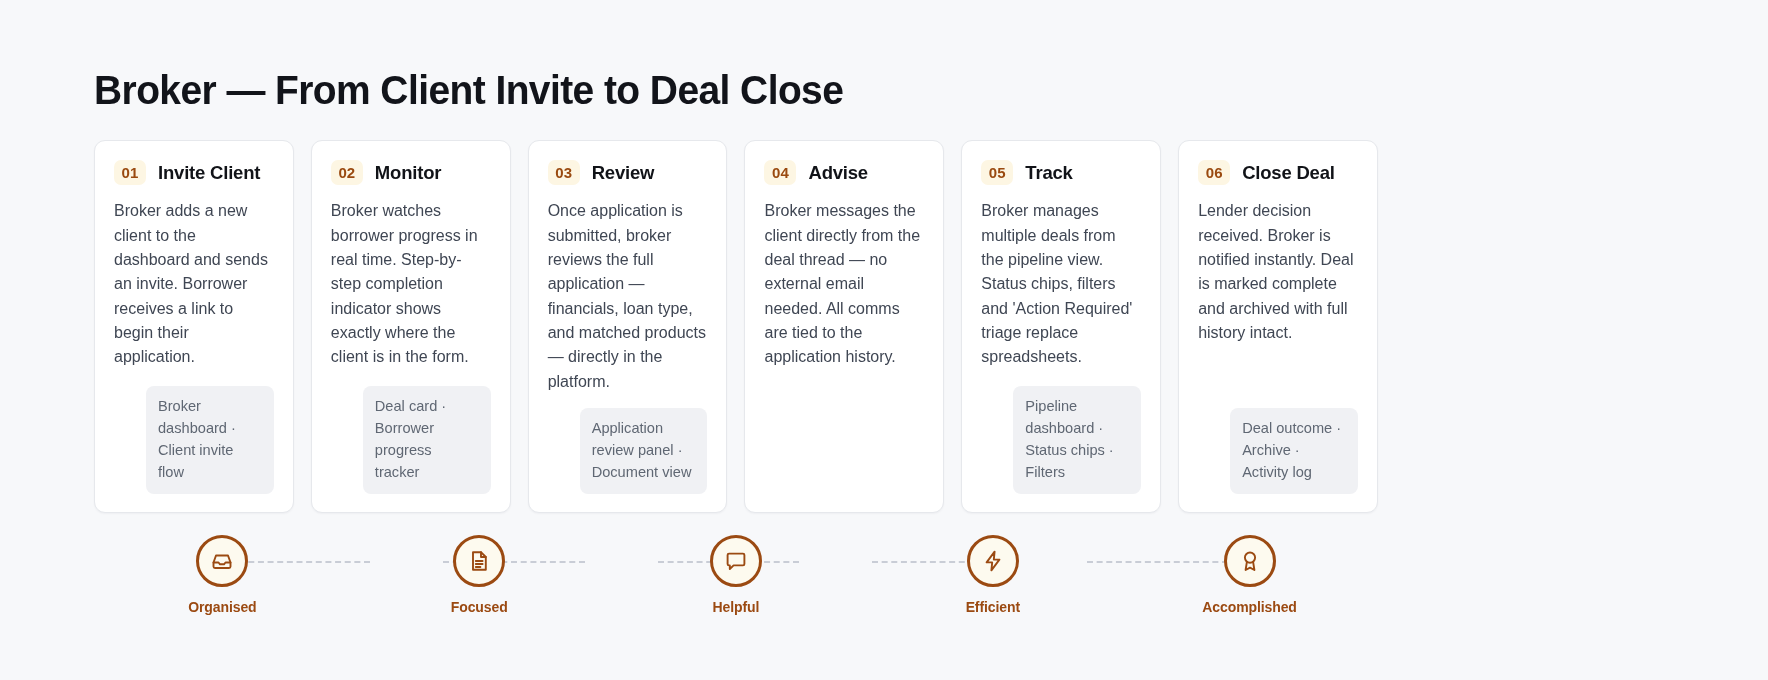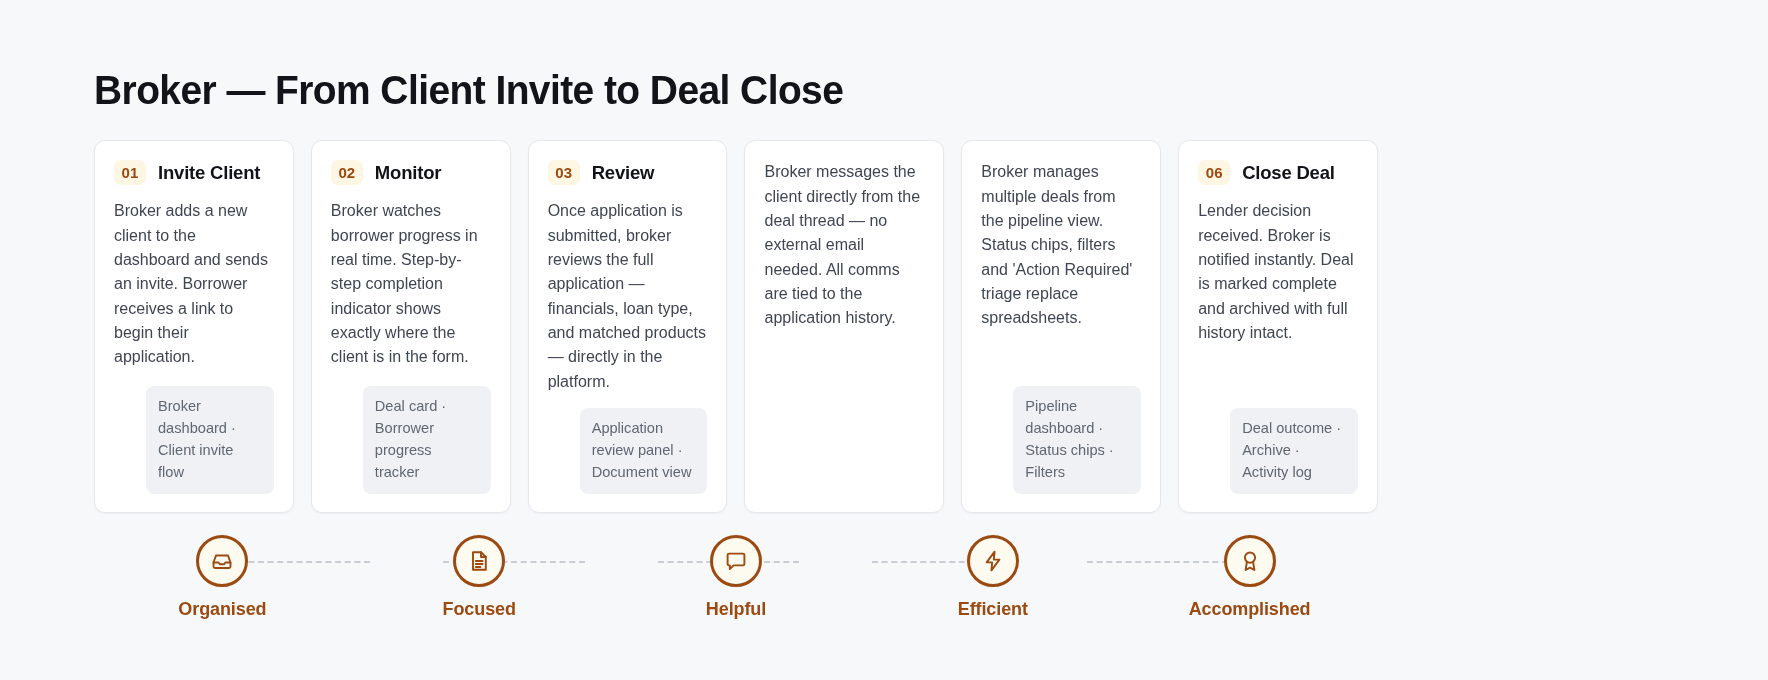--- a/index.html
+++ b/index.html
@@ -139,21 +139,21 @@
     justify-content: center;
     box-sizing: border-box;
   }
 
   .outcome-circle svg {
     display: block;
   }
 
   .outcome-label {
     margin-top: 12px;
-    font-size: 18px;
+    font-size: 14px;
     font-weight: 700;
     color: #9b4a12;
     letter-spacing: -0.1px;
     white-space: nowrap;
   }
 
   .connector {
     position: absolute;
     top: 26px;
     height: 0;
@@ -191,24 +191,32 @@
     <div class="step-card">
       <div class="card-head">
         <span class="step-num">03</span>
         <span class="step-title">Review</span>
       </div>
       <div class="card-body">Once application is submitted, broker reviews the full application — financials, loan type, and matched products — directly in the platform.</div>
       <div class="card-foot">Application review panel · Document view</div>
     </div>
 
     <div class="step-card">
+      <div class="card-head">
+        <span class="step-num">04</span>
+        <span class="step-title">Advise</span>
+      </div>
       <div class="card-body">Broker messages the client directly from the deal thread — no external email needed. All comms are tied to the application history.</div>
     </div>
 
     <div class="step-card">
+      <div class="card-head">
+        <span class="step-num">05</span>
+        <span class="step-title">Track</span>
+      </div>
       <div class="card-body">Broker manages multiple deals from the pipeline view. Status chips, filters and 'Action Required' triage replace spreadsheets.</div>
       <div class="card-foot">Pipeline dashboard · Status chips · Filters</div>
     </div>
 
     <div class="step-card">
       <div class="card-head">
         <span class="step-num">06</span>
         <span class="step-title">Close Deal</span>
       </div>
       <div class="card-body">Lender decision received. Broker is notified instantly. Deal is marked complete and archived with full history intact.</div>

